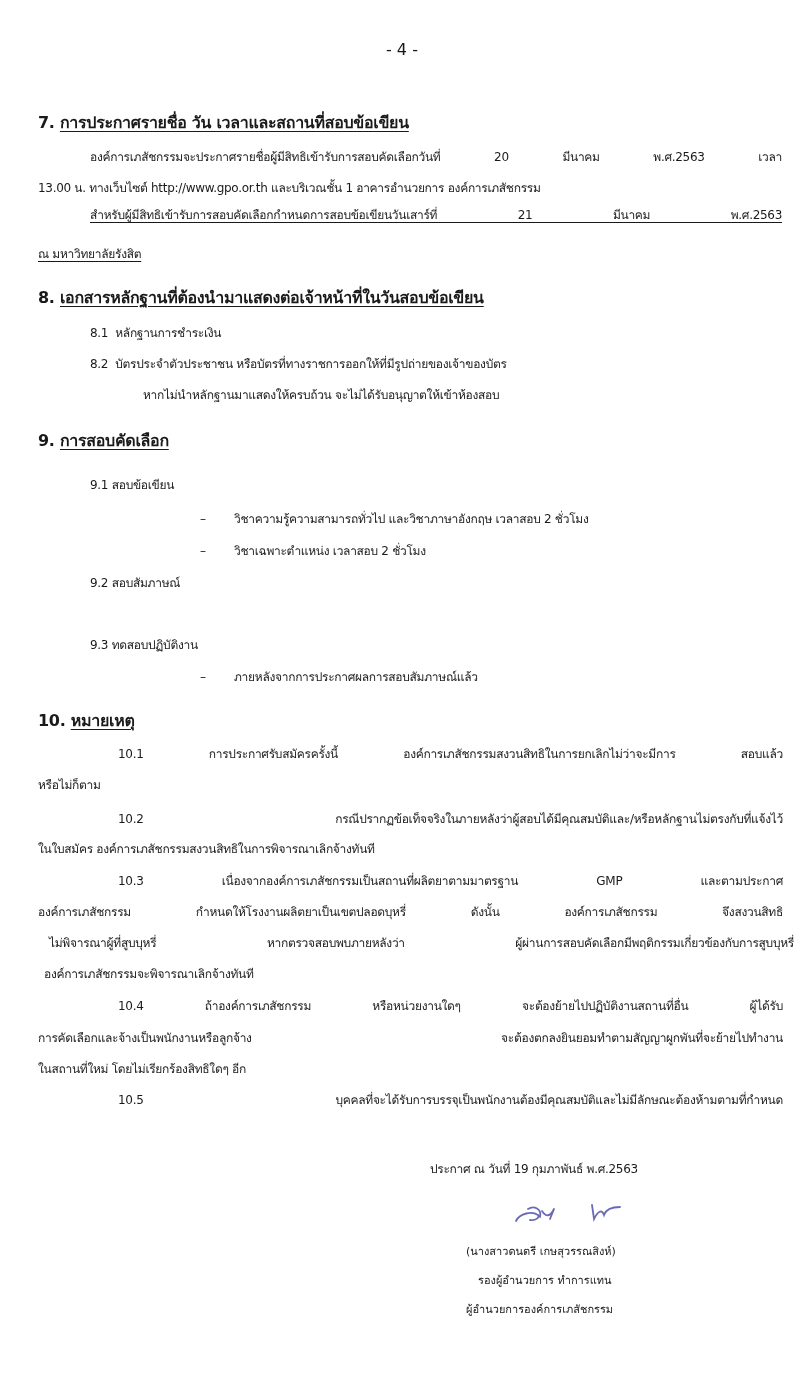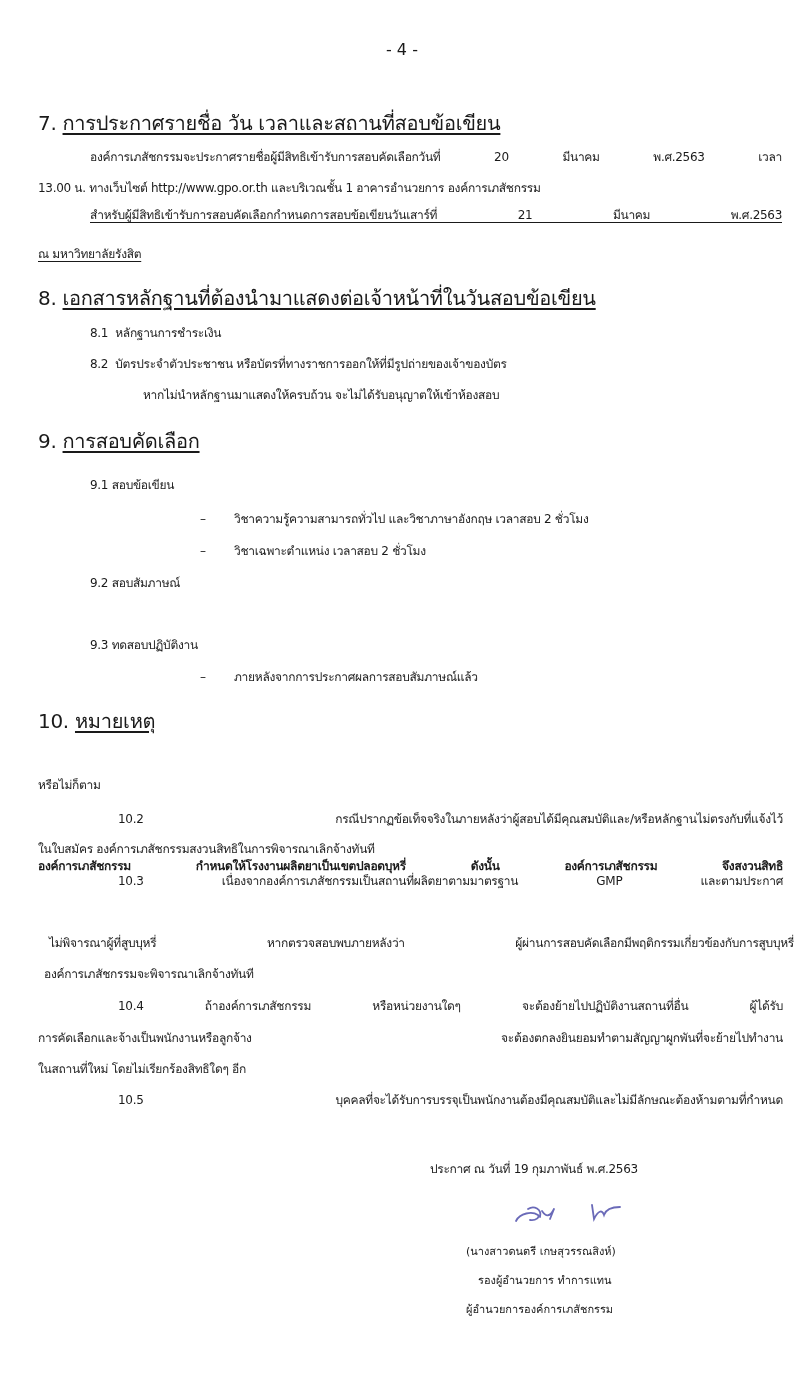--- a/index.html
+++ b/index.html
@@ -6,21 +6,21 @@
     body {
       width: 800px; height: 1384px; position: relative; overflow: hidden;
       font-family: "DejaVu Sans", "Liberation Sans", sans-serif;
       color: #1a1a1a;
     }
     .page { position: absolute; left: 0; top: 0; width: 800px; height: 1384px; }
     .ln {
       position: absolute; white-space: nowrap; font-size: 12px; line-height: 22px;
       letter-spacing: -0.3px;
     }
-    .head { font-weight: normal; font-size: 20px; text-align: right; }
+    .head { font-weight: bold; font-size: 16px; text-align: right; }
     .u { text-decoration: underline; text-underline-offset: 3px; }
     .just { text-align: justify; text-align-last: justify; }
     .pagenum { position: absolute; left: 386px; top: 40px; font-size: 16px; }
     .dash { display: inline-block; width: 34px; }
     .sig-text { position: absolute; font-size: 11px; line-height: 22px; white-space: nowrap; }
   </style>
 </head>
 <body>
 
 <div class="page">
@@ -64,25 +64,26 @@
   <div class="ln" style="left:90px; top:572px;">9.2 สอบสัมภาษณ์</div>
   <div class="ln" style="left:90px; top:634px;">9.3 ทดสอบปฏิบัติงาน</div>
   <div class="ln" style="left:200px; top:666px;">
     <span class="dash">–</span><span>ภายหลังจากการประกาศผลการสอบสัมภาษณ์แล้ว</span>
   </div>
 
   <div class="ln head" style="left:38px; top:710px;">
     <span>10.</span>
     <span class="u">หมายเหตุ</span>
   </div>
+  <div class="ln just" style="left:118px; top:743px; width:665px;">10.1 การประกาศรับสมัครครั้งนี้ องค์การเภสัชกรรมสงวนสิทธิในการยกเลิกไม่ว่าจะมีการ สอบแล้ว</div>
   <div class="ln" style="left:38px; top:774px;">หรือไม่ก็ตาม</div>
   <div class="ln just" style="left:118px; top:808px; width:665px;">10.2 กรณีปรากฏข้อเท็จจริงในภายหลังว่าผู้สอบได้มีคุณสมบัติและ/หรือหลักฐานไม่ตรงกับที่แจ้งไว้</div>
   <div class="ln" style="left:38px; top:838px;">ในใบสมัคร องค์การเภสัชกรรมสงวนสิทธิในการพิจารณาเลิกจ้างทันที</div>
   <div class="ln just" style="left:118px; top:870px; width:665px;">10.3 เนื่องจากองค์การเภสัชกรรมเป็นสถานที่ผลิตยาตามมาตรฐาน GMP และตามประกาศ</div>
-  <div class="ln just" style="left:38px; top:855px; width:745px;font-weight:bold;">องค์การเภสัชกรรม กำหนดให้โรงงานผลิตยาเป็นเขตปลอดบุหรี่ ดังนั้น องค์การเภสัชกรรม จึงสงวนสิทธิ</div>
+  <div class="ln just" style="left:38px; top:901px; width:745px;">องค์การเภสัชกรรม กำหนดให้โรงงานผลิตยาเป็นเขตปลอดบุหรี่ ดังนั้น องค์การเภสัชกรรม จึงสงวนสิทธิ</div>
   <div class="ln just" style="left:36px; top:932px; width:745px;margin-left:13px;">ไม่พิจารณาผู้ที่สูบบุหรี่ หากตรวจสอบพบภายหลังว่า ผู้ผ่านการสอบคัดเลือกมีพฤติกรรมเกี่ยวข้องกับการสูบบุหรี่</div>
   <div class="ln" style="left:38px; top:963px;margin-left:6px;">องค์การเภสัชกรรมจะพิจารณาเลิกจ้างทันที</div>
   <div class="ln just" style="left:118px; top:995px; width:665px;">10.4 ถ้าองค์การเภสัชกรรม หรือหน่วยงานใดๆ จะต้องย้ายไปปฏิบัติงานสถานที่อื่น ผู้ได้รับ</div>
   <div class="ln just" style="left:38px; top:1027px; width:745px;">การคัดเลือกและจ้างเป็นพนักงานหรือลูกจ้าง จะต้องตกลงยินยอมทำตามสัญญาผูกพันที่จะย้ายไปทำงาน</div>
   <div class="ln" style="left:38px; top:1058px;">ในสถานที่ใหม่ โดยไม่เรียกร้องสิทธิใดๆ อีก</div>
   <div class="ln just" style="left:118px; top:1089px; width:665px;">10.5 บุคคลที่จะได้รับการบรรจุเป็นพนักงานต้องมีคุณสมบัติและไม่มีลักษณะต้องห้ามตามที่กำหนด</div>
 
   <div class="ln" style="left:430px; top:1158px;">ประกาศ ณ วันที่ 19 กุมภาพันธ์ พ.ศ.2563</div>
 
   <svg style="position:absolute; left:510px; top:1195px;" width="120" height="36" viewBox="0 0 120 36">

